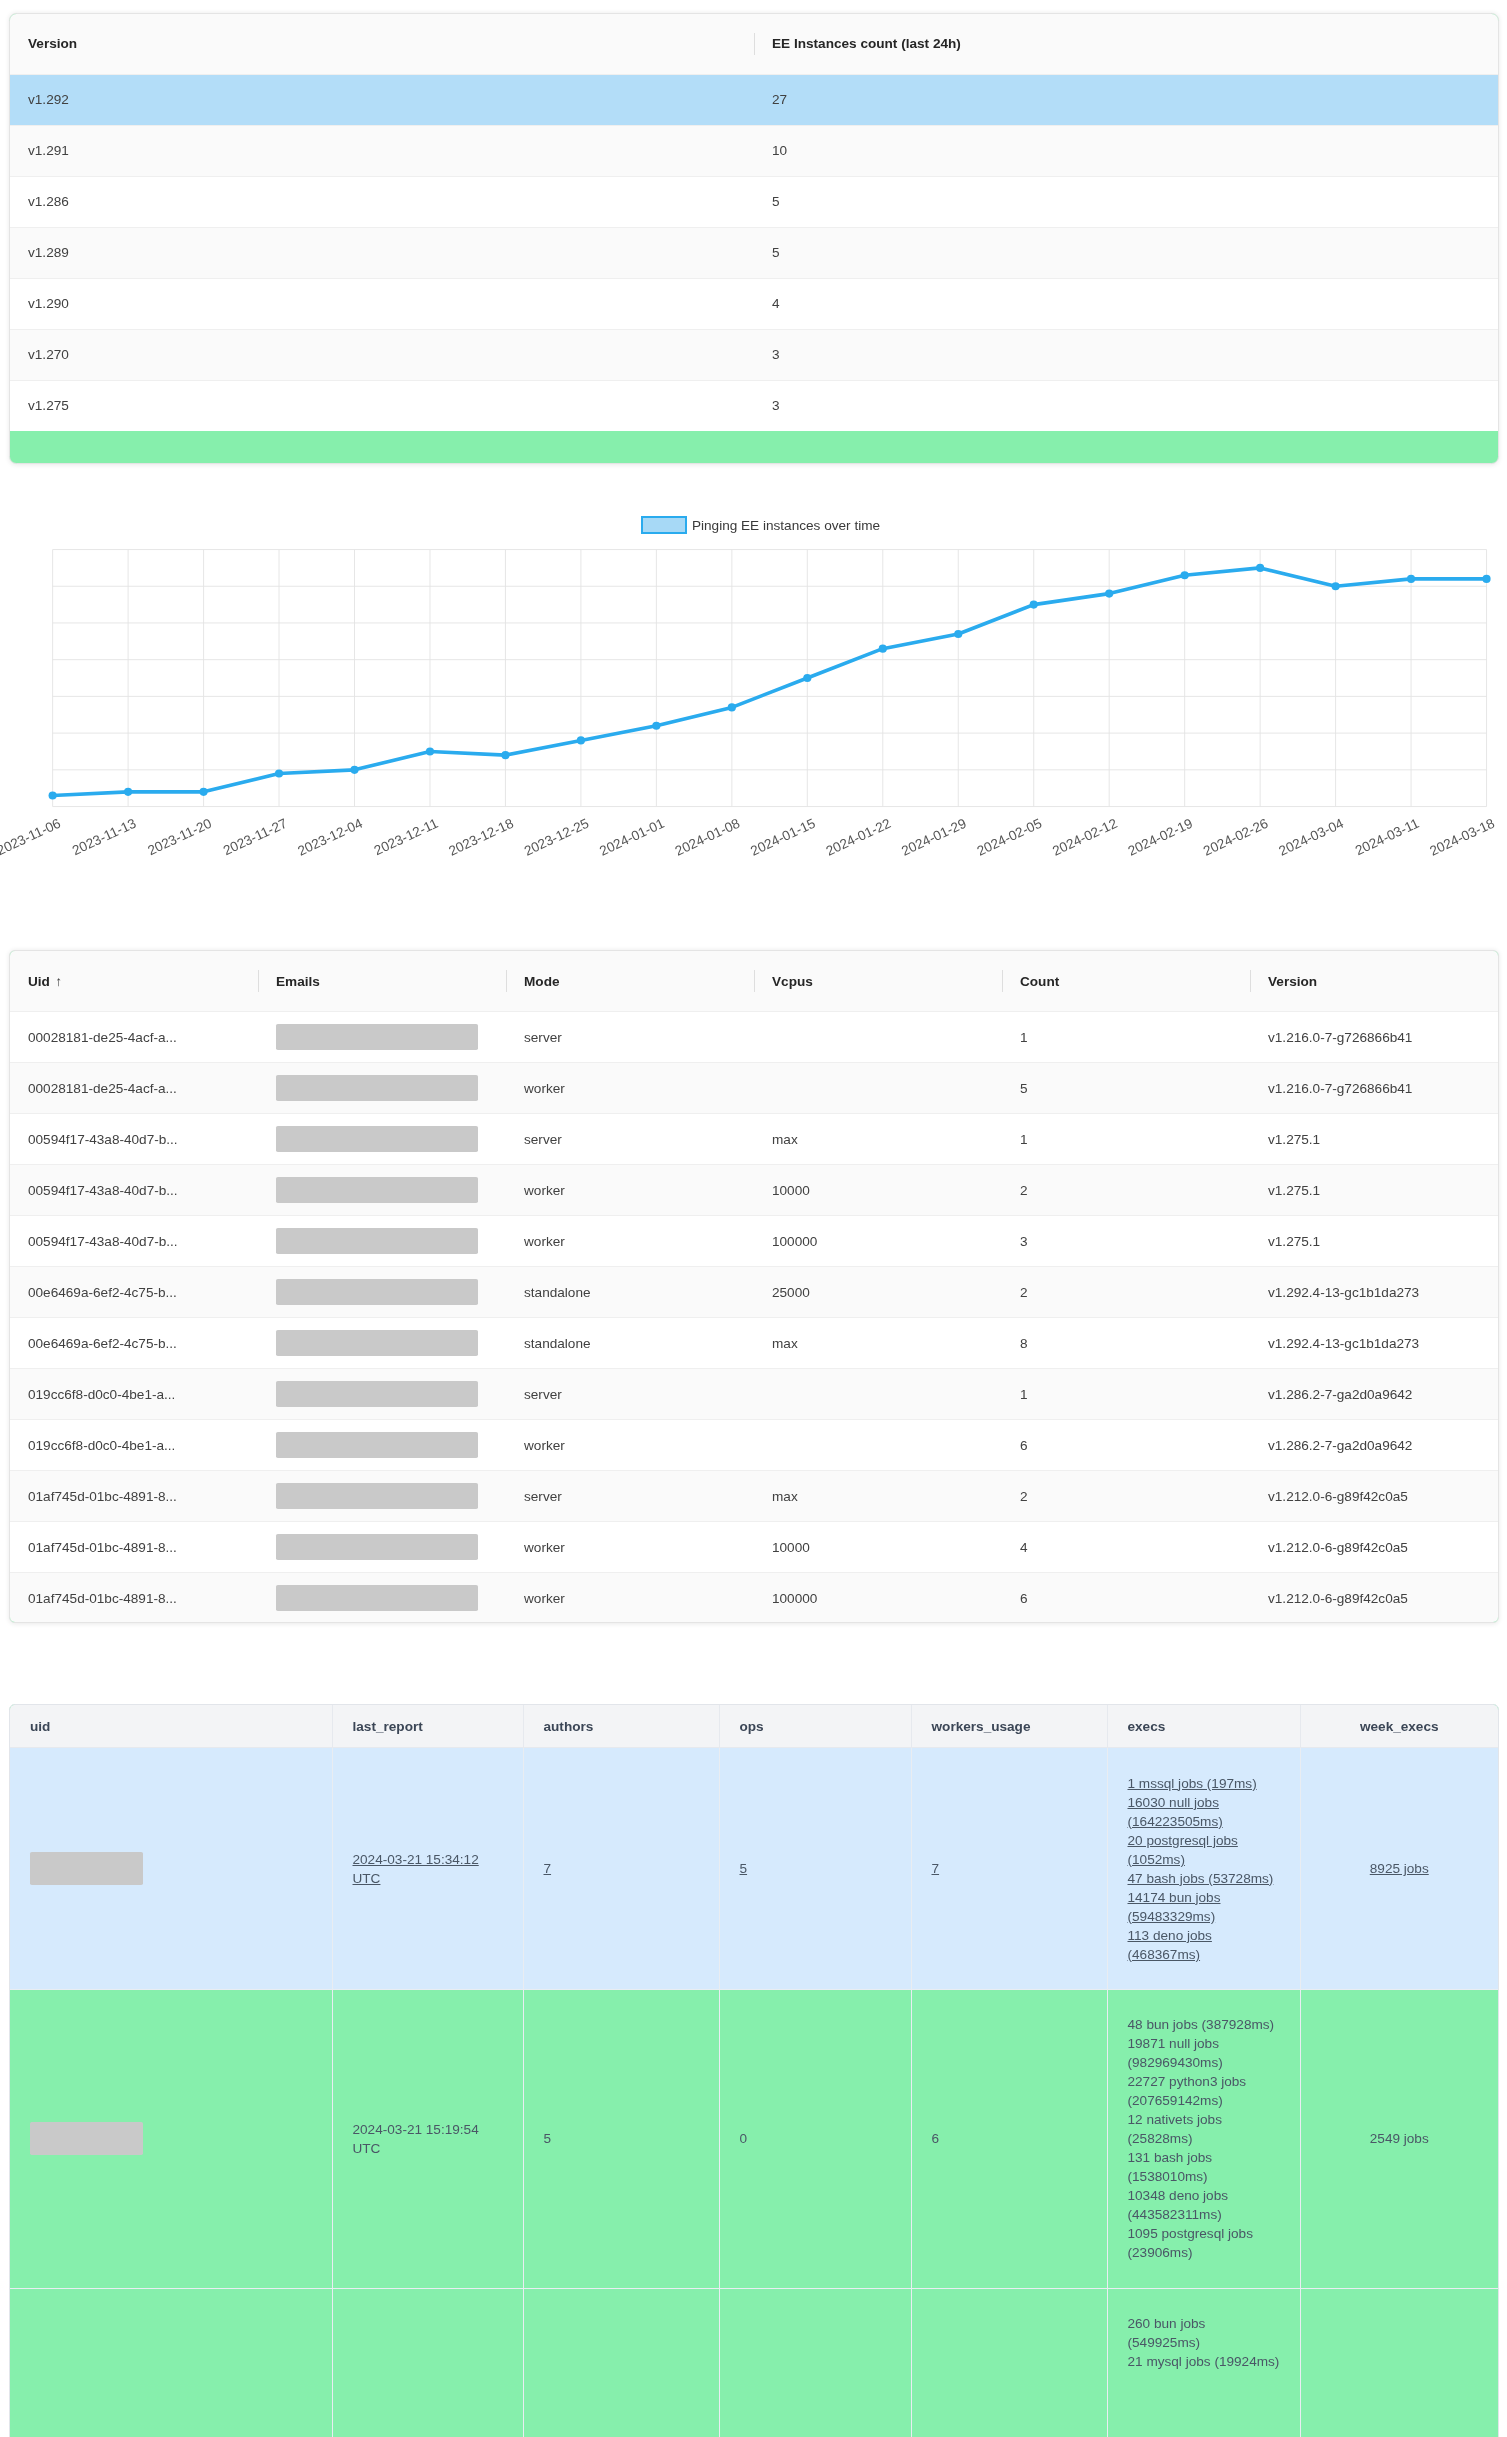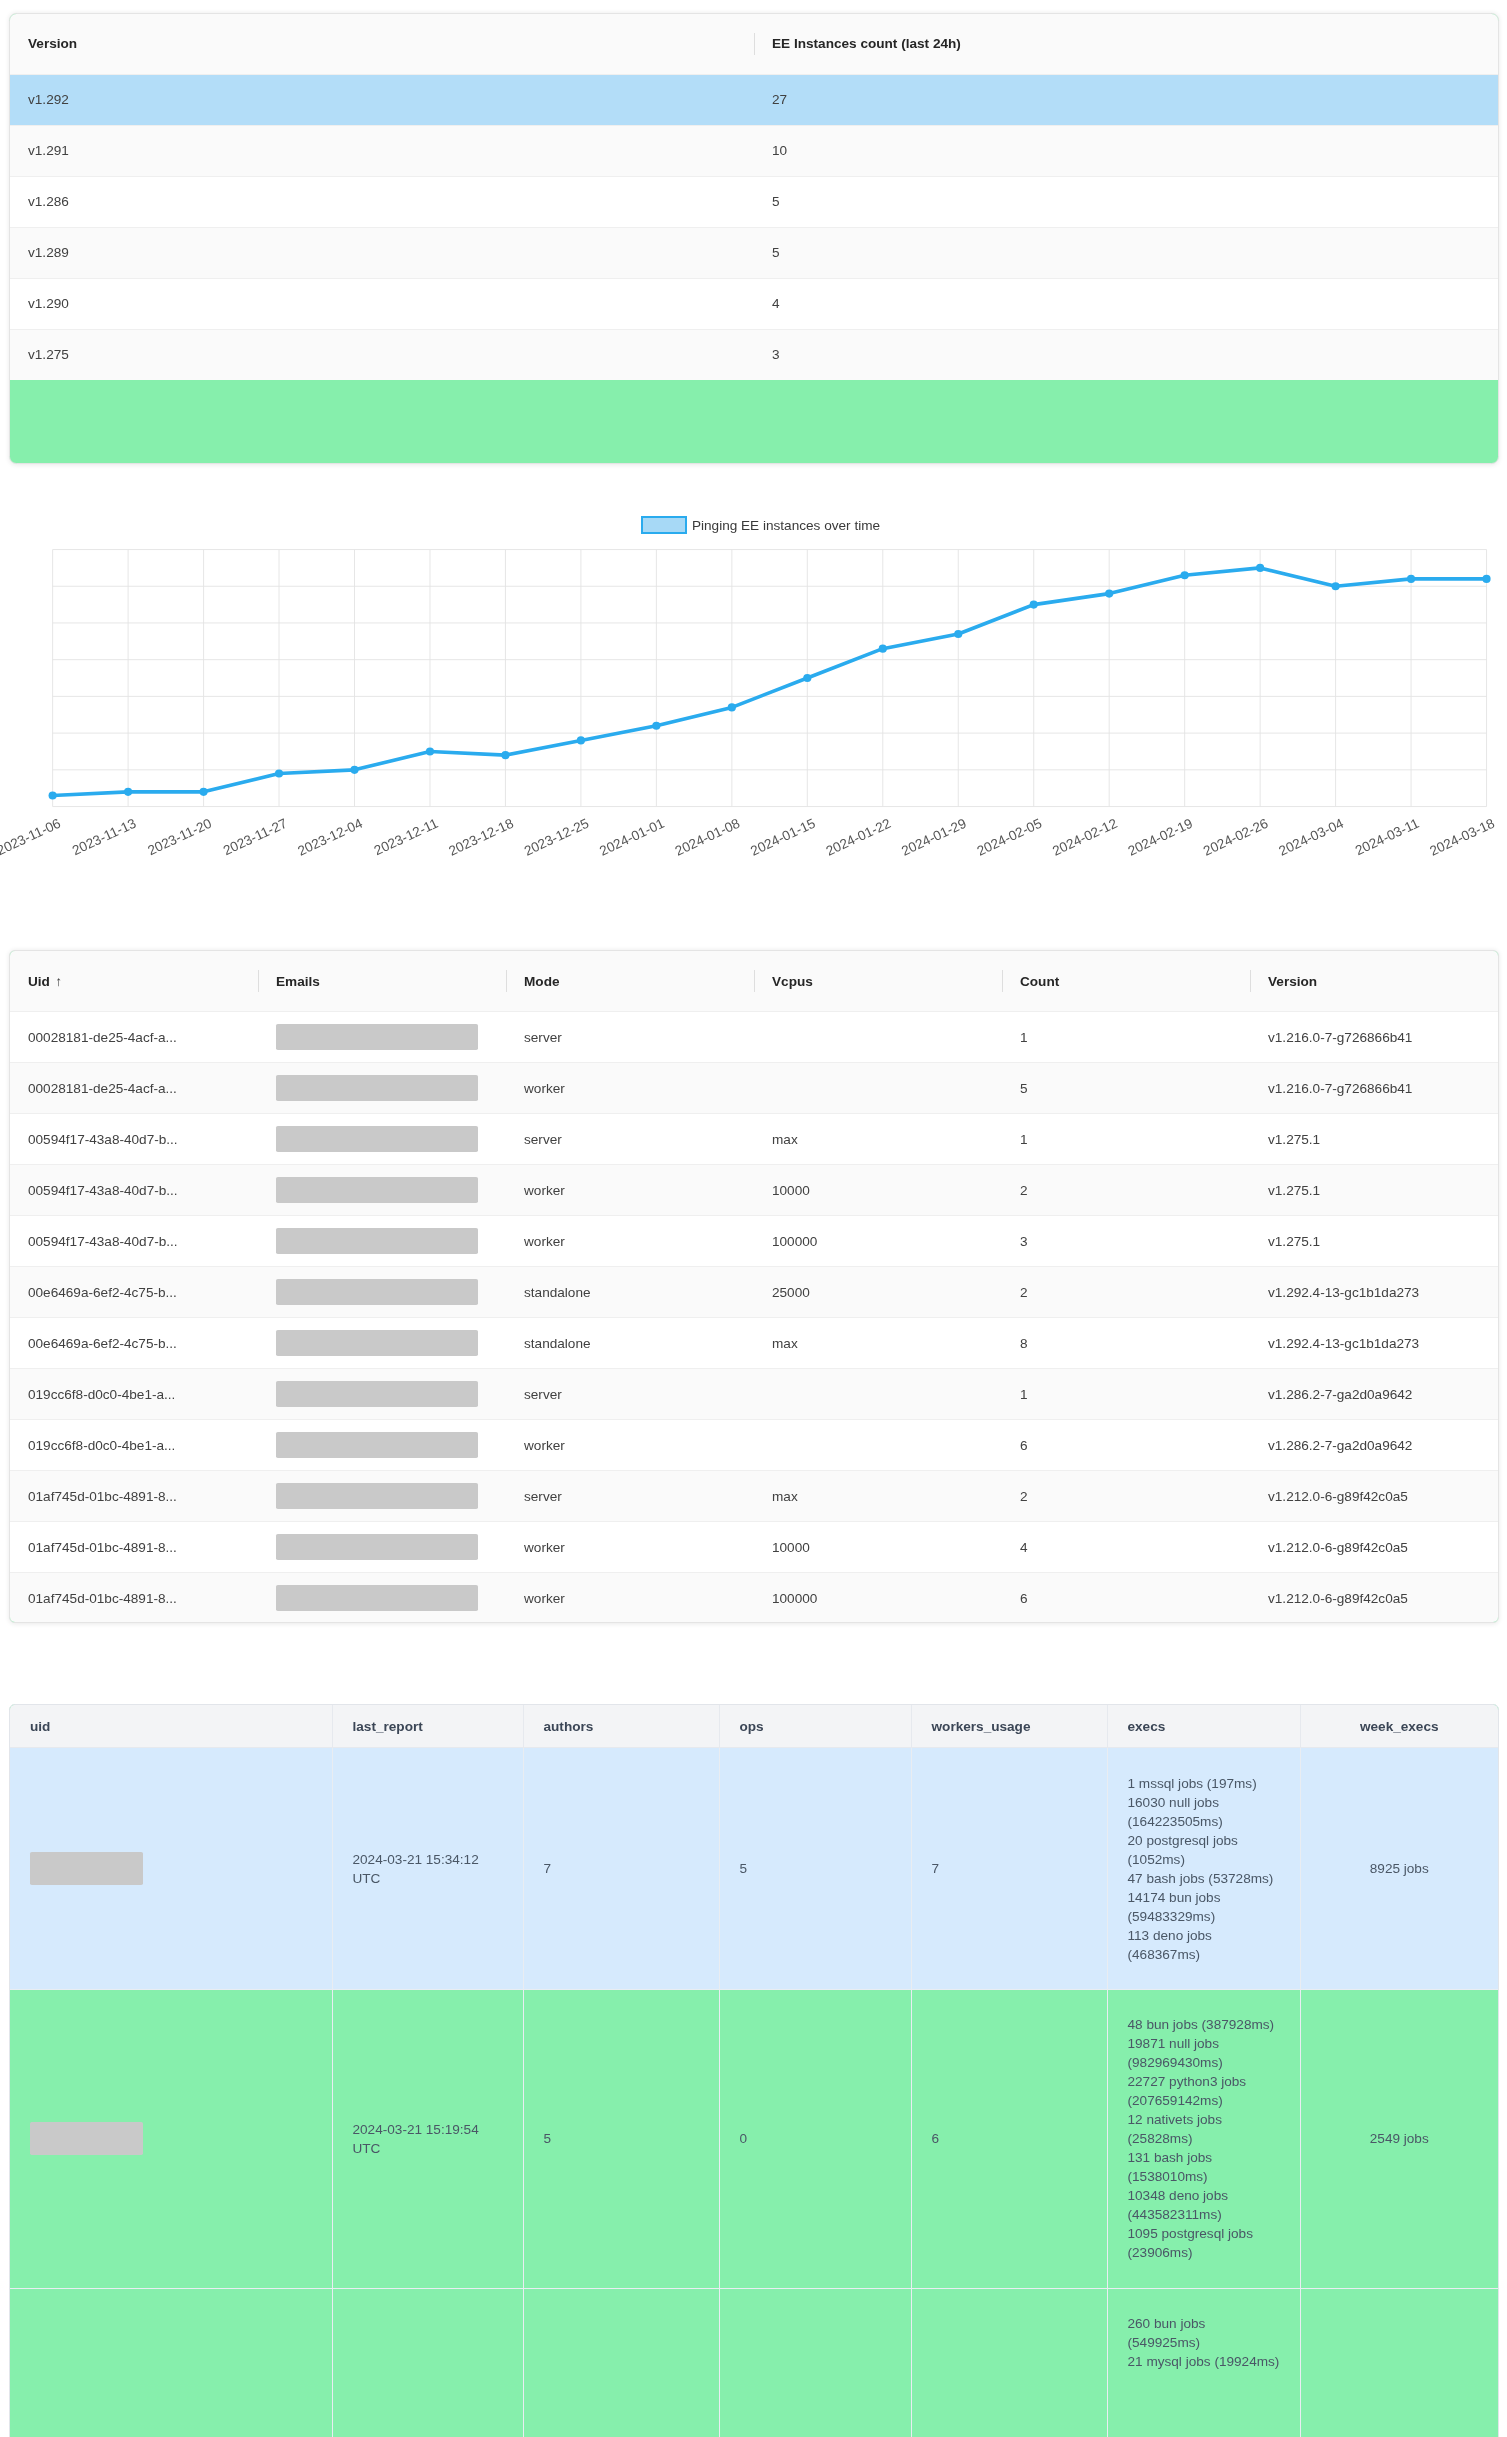--- a/index.html
+++ b/index.html
@@ -32,21 +32,21 @@
   .xlabel{font-size:15px;fill:#565656;}
   
   #card-reports{border-radius:5.4px;border:0.9px solid #e2e5ea;box-shadow:none;}
   table.grid{border-collapse:collapse;table-layout:fixed;width:100%;font-size:13.6px;color:#4a5766;}
   .grid th{background:#f3f4f6;font-weight:600;color:#3b4656;text-align:left;
            padding:13.6px 20px;border:0.9px solid #e6e9ee;border-top:none;white-space:nowrap;overflow:hidden;}
   .grid td{border:0.9px solid #e9edf2;padding:25.4px 20px;vertical-align:middle;line-height:19px;
            word-wrap:break-word;}
   .grid th:first-child,.grid td:first-child{border-left:none;}
   .grid th:last-child,.grid td:last-child{border-right:none;text-align:center;}
-  .grid tr.hl td{background:var(--hl);}
+  .grid tr.hl td{background:var(--hl);text-decoration:underline;}
   .grid tr.row-continued{height:363px;}
   .grid tr.row-continued td{vertical-align:top;}
   .uid-bar{width:113px;height:33px;background:var(--redact);border-radius:1.8px;}
   .execs-list div{line-height:19px;}
 </style>
 </head>
 <body style="--sel: #b3ddf8; --hl: #d6eafd; --redact: #c9c9c9; --line: #2aabee; --lgfill: #a7d9f6; --grid: #e3e3e3;">
 
 <div class="card" id="card-versions" style="left:9px;top:12.7px;width:1488px;height:449px;">
   <table class="simple">
@@ -73,20 +73,24 @@
           <td>v1.286</td>
           <td>5</td>
         </tr>
         <tr>
           <td>v1.289</td>
           <td>5</td>
         </tr>
         <tr>
           <td>v1.290</td>
           <td>4</td>
+        </tr>
+        <tr>
+          <td>v1.270</td>
+          <td>3</td>
         </tr>
         <tr>
           <td>v1.275</td>
           <td>3</td>
         </tr>
       </tbody>
   </table>
 </div>
 
 <div id="chart-section">

